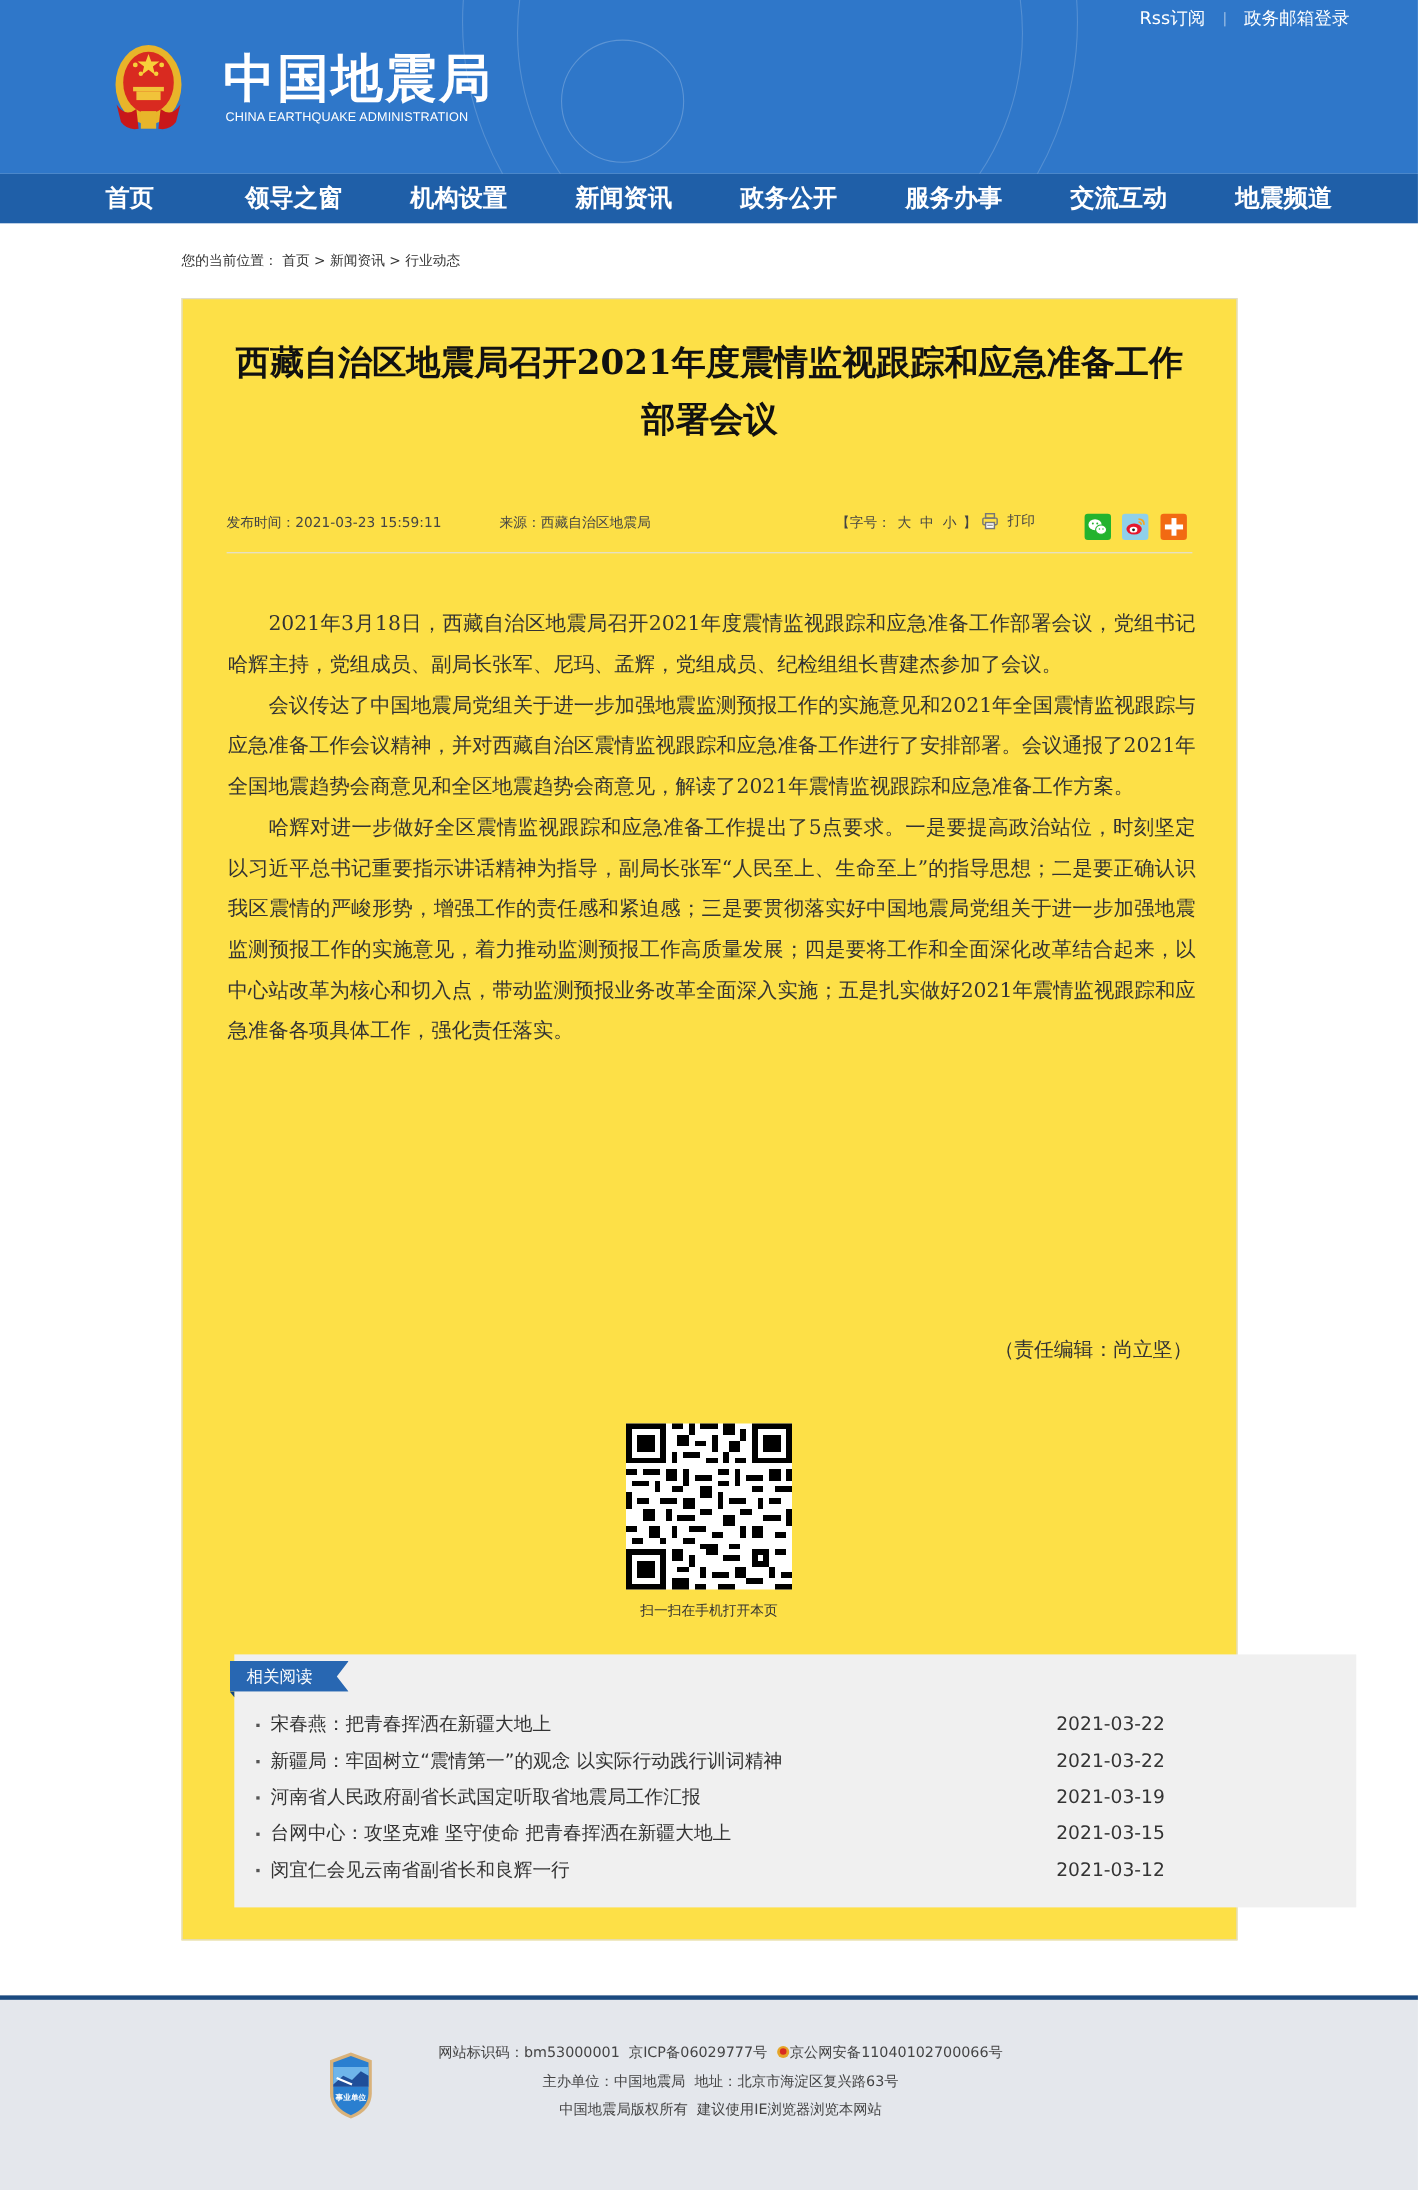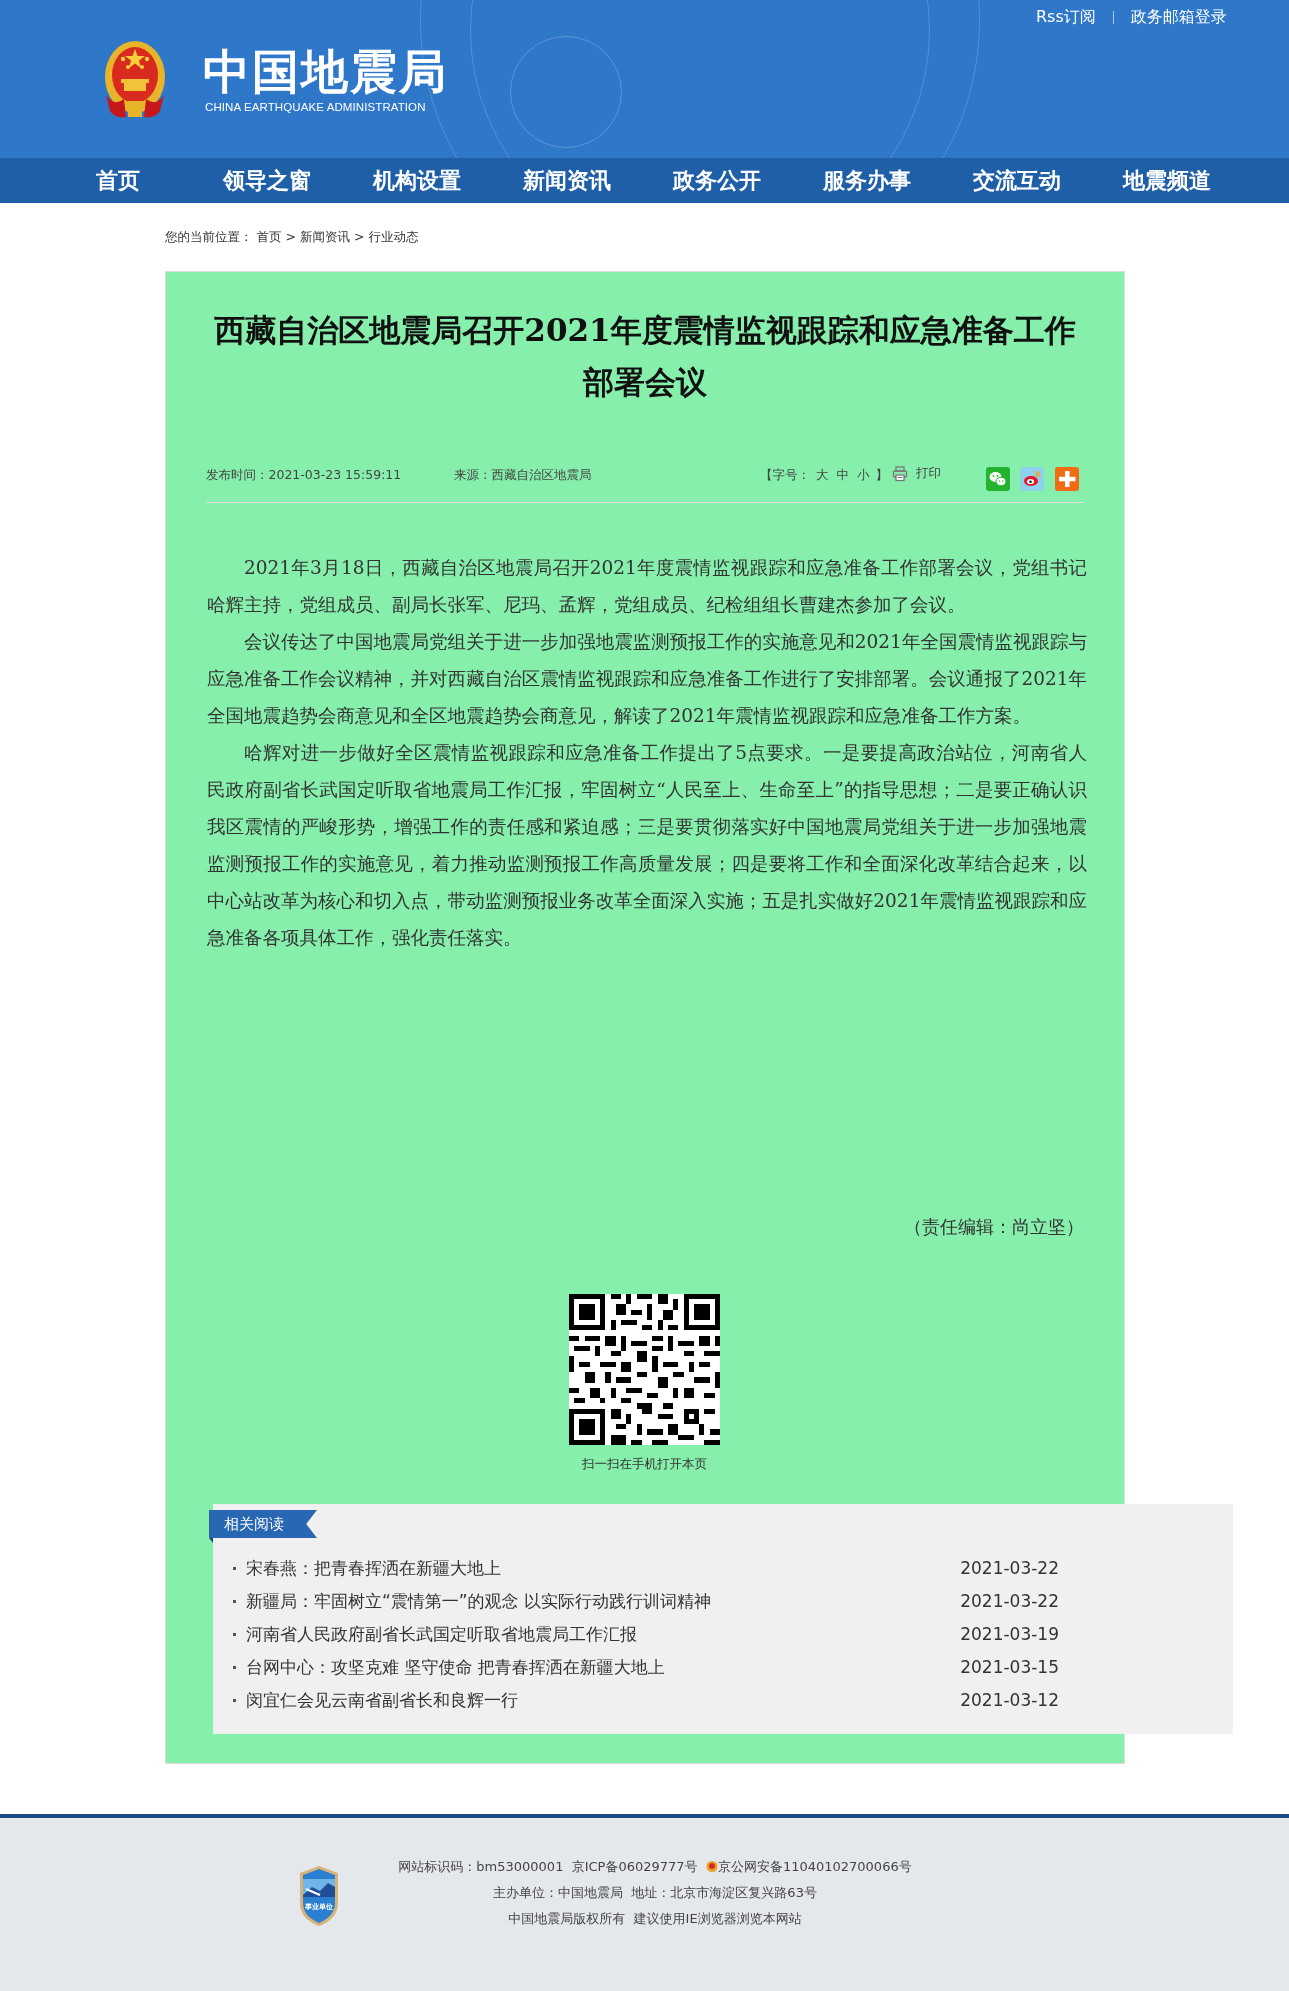--- a/index.html
+++ b/index.html
@@ -18,21 +18,21 @@
 
   
   .nav { position: absolute; left: 0; top: 158px; width: 1289px; height: 45px; background: #1f5fa8; }
   .nav-item { position: absolute; top: 0; height: 45px; line-height: 45px; color: #fff; font-size: 22px; font-weight: bold; letter-spacing: 0px; white-space: nowrap; cursor: pointer; }
 
   
   .breadcrumb { position: absolute; left: 165px; top: 229px; font-size: 12.5px; color: #333; white-space: nowrap; }
   .breadcrumb a { color: #333; text-decoration: none; cursor: pointer; }
 
   
-  .card { position: absolute; left: 165px; top: 271px; width: 960px; height: 1493px; border: 1.5px solid #dcdcdc; background: #86efac; }
+  .card { position: absolute; left: 165px; top: 271px; width: 960px; height: 1493px; border: 1.5px solid #dcdcdc; background: #fde047; }
   .article-title { position: absolute; left: 36px; top: 32px; width: 886px; text-align: center; font-family: "DejaVu Serif", "Liberation Serif", serif; font-size: 31px; line-height: 52px; color: #111; }
   .meta { position: absolute; left: 40px; top: 191px; width: 878px; height: 40px; border-bottom: 1.5px solid #e0e0e0; font-size: 12.5px; color: #444; }
   .meta .pub { position: absolute; left: 0; top: 4px; white-space: nowrap; }
   .meta .src { position: absolute; left: 248px; top: 4px; white-space: nowrap; }
   .meta .fontsize { position: absolute; left: 554px; top: 4px; white-space: nowrap; }
   .meta .fontsize span.sz { cursor: pointer; margin: 0 2px; }
   .meta .print { position: absolute; left: 686px; top: 2px; display: flex; align-items: center; cursor: pointer; }
   .meta .print svg { margin-right: 8px; }
   .share { position: absolute; top: 4px; width: 24px; height: 24px; border-radius: 3px; cursor: pointer; }
   .share-wechat { left: 780px; background: #23b32e; }
@@ -166,21 +166,21 @@
       <svg width="24" height="24" viewBox="0 0 24 24">
         <rect x="10" y="4" width="4.5" height="16" fill="#fff"></rect>
         <rect x="4" y="9.8" width="16.5" height="4.5" fill="#fff"></rect>
       </svg>
     </div>
   </div>
 
   <div class="body-text">
     <p>2021年3月18日，西藏自治区地震局召开2021年度震情监视跟踪和应急准备工作部署会议，党组书记哈辉主持，党组成员、副局长张军、尼玛、孟辉，党组成员、纪检组组长曹建杰参加了会议。</p>
     <p>会议传达了中国地震局党组关于进一步加强地震监测预报工作的实施意见和2021年全国震情监视跟踪与应急准备工作会议精神，并对西藏自治区震情监视跟踪和应急准备工作进行了安排部署。会议通报了2021年全国地震趋势会商意见和全区地震趋势会商意见，解读了2021年震情监视跟踪和应急准备工作方案。</p>
-    <p>哈辉对进一步做好全区震情监视跟踪和应急准备工作提出了5点要求。一是要提高政治站位，河南省人民政府副省长武国定听取省地震局工作汇报，牢固树立“人民至上、生命至上”的指导思想；二是要正确认识我区震情的严峻形势，增强工作的责任感和紧迫感；三是要贯彻落实好中国地震局党组关于进一步加强地震监测预报工作的实施意见，着力推动监测预报工作高质量发展；四是要将工作和全面深化改革结合起来，以中心站改革为核心和切入点，带动监测预报业务改革全面深入实施；五是扎实做好2021年震情监视跟踪和应急准备各项具体工作，强化责任落实。</p>
+    <p>哈辉对进一步做好全区震情监视跟踪和应急准备工作提出了5点要求。一是要提高政治站位，时刻坚定以习近平总书记重要指示讲话精神为指导，副局长张军“人民至上、生命至上”的指导思想；二是要正确认识我区震情的严峻形势，增强工作的责任感和紧迫感；三是要贯彻落实好中国地震局党组关于进一步加强地震监测预报工作的实施意见，着力推动监测预报工作高质量发展；四是要将工作和全面深化改革结合起来，以中心站改革为核心和切入点，带动监测预报业务改革全面深入实施；五是扎实做好2021年震情监视跟踪和应急准备各项具体工作，强化责任落实。</p>
   </div>
 
   <div class="editor">（责任编辑：尚立坚）</div>
 
   <svg class="qr" viewBox="0 0 29 29" shape-rendering="crispEdges">
     <rect width="29" height="29" fill="#fff"></rect>
     <g fill="#000">
       <rect x="0" y="0" width="7" height="7"></rect>
         <rect x="1" y="1" width="5" height="5" fill="#fff"></rect>
         <rect x="2" y="2" width="3" height="3"></rect>

